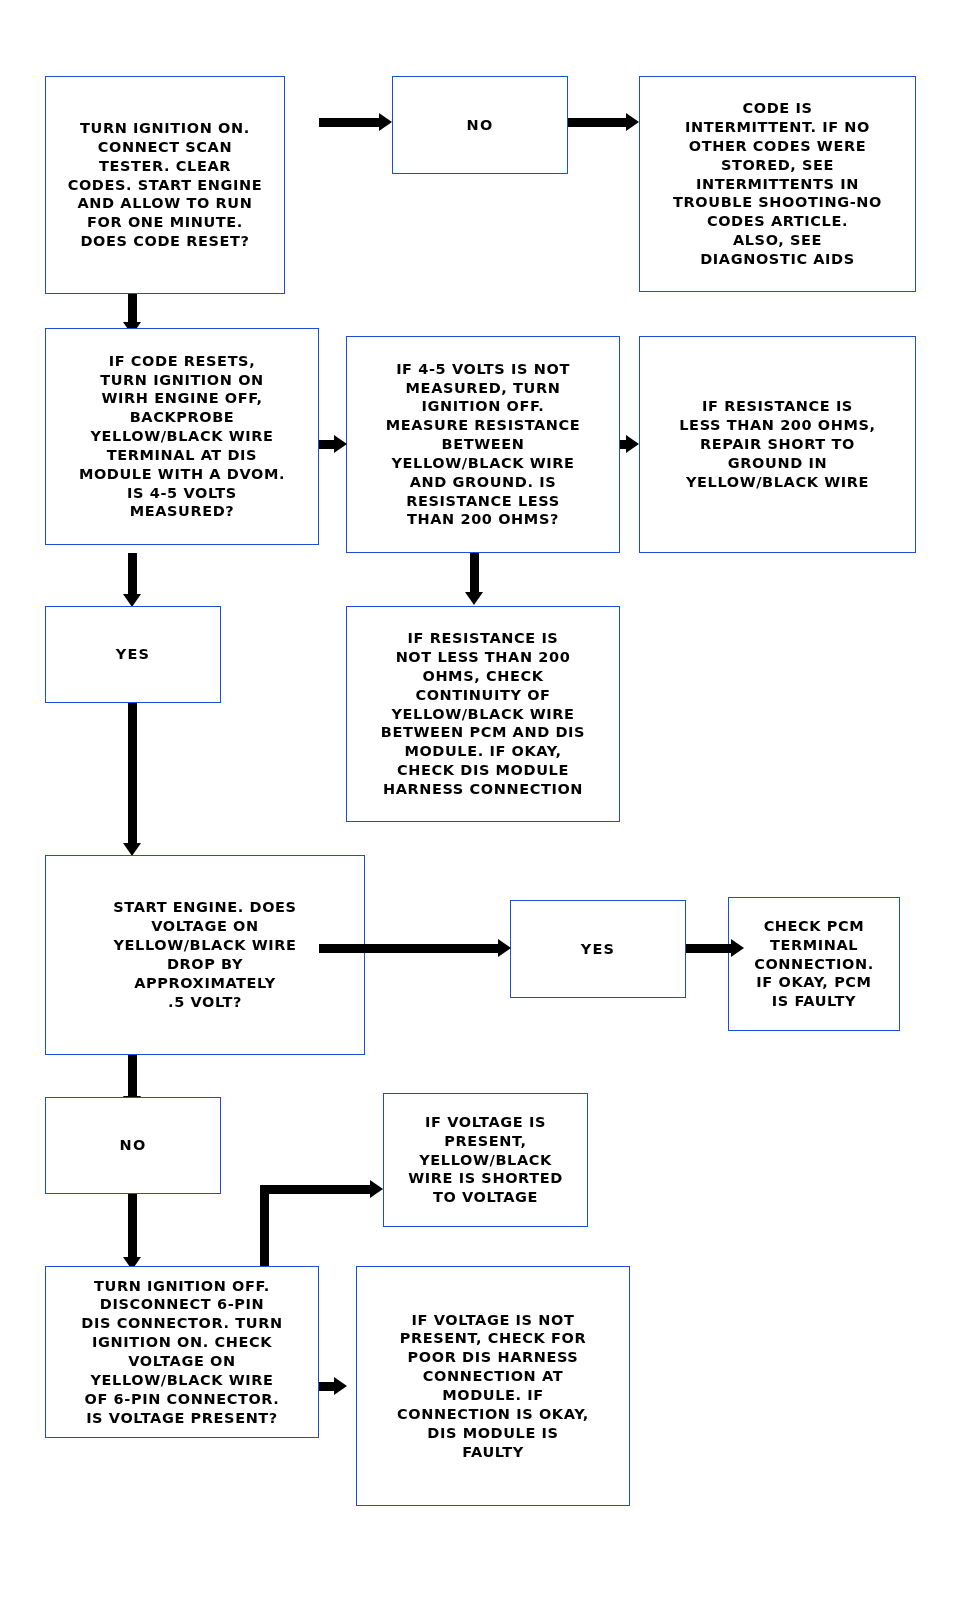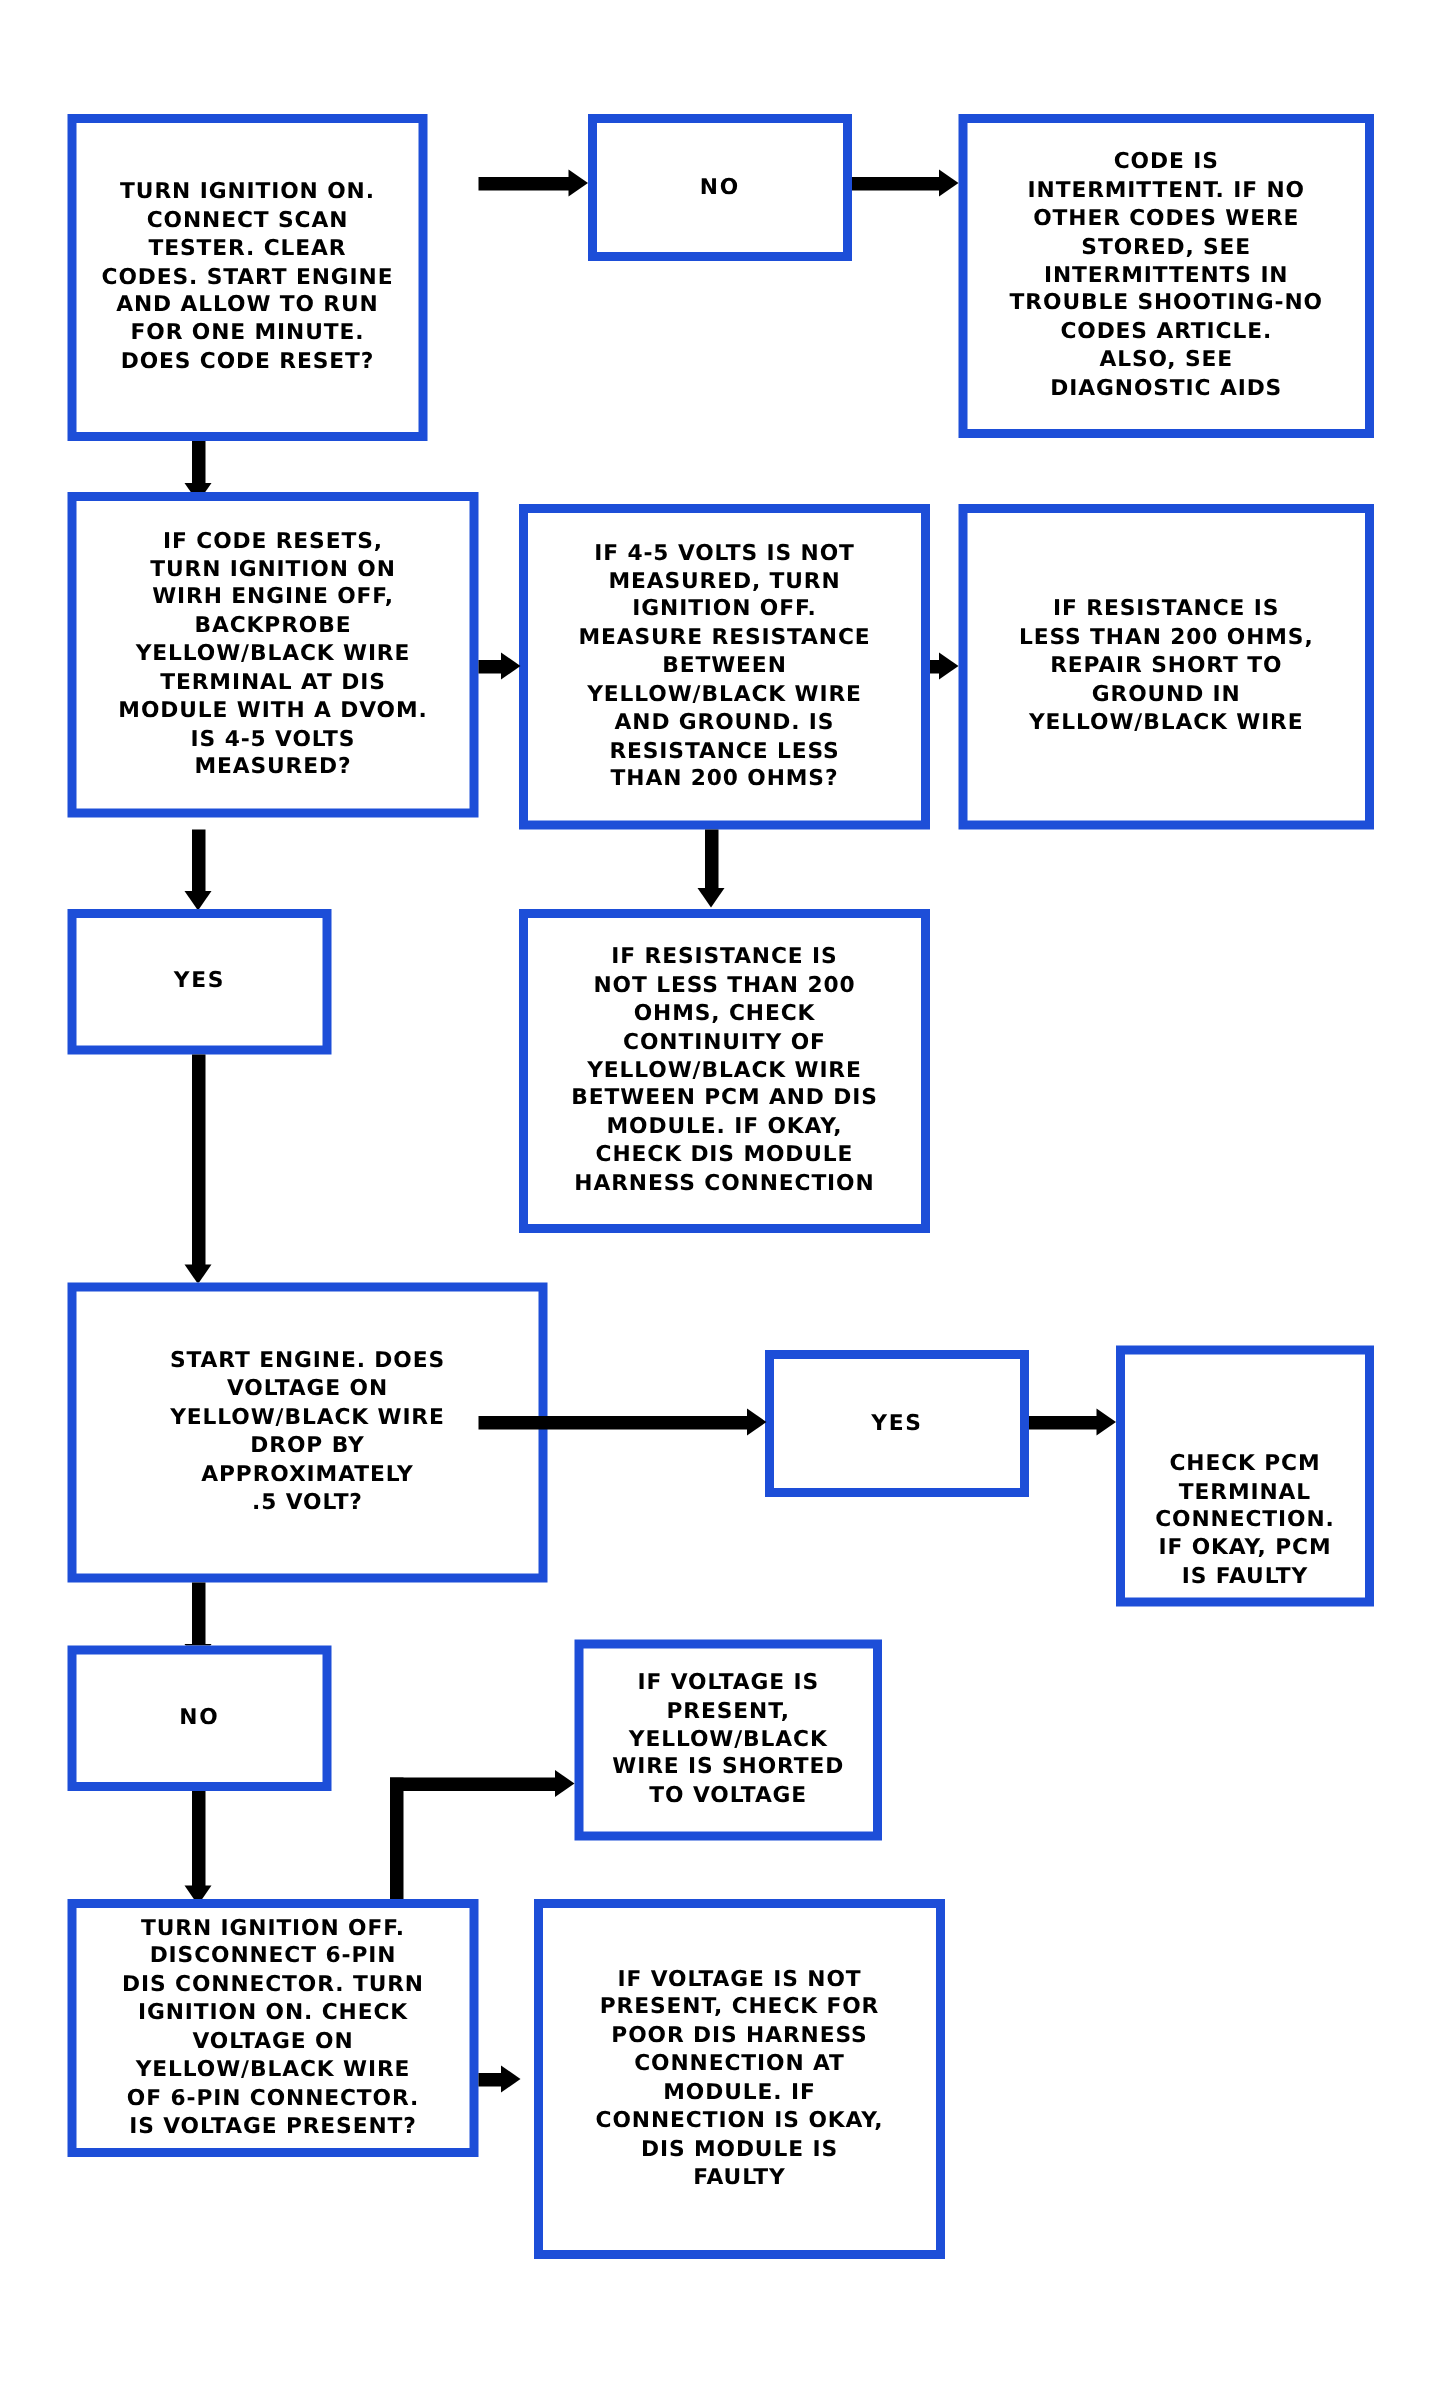--- a/index.html
+++ b/index.html
@@ -14,21 +14,21 @@
   #canvas {
     position: relative;
     width: 955px;
     height: 1599px;
     background: #ffffff;
     overflow: hidden;
   }
   .node {
     position: absolute;
     box-sizing: border-box;
-    border: 6px solid #1d4ed8;
+    border: 1px solid #1d4ed8;
     background: #ffffff;
     display: flex;
     align-items: center;
     justify-content: center;
     text-align: center;
     color: #000000;
     font-family: "DejaVu Sans", sans-serif;
     font-size: 14.5px;
     line-height: 1.30;
     letter-spacing: 0.6px;
@@ -171,21 +171,21 @@
 YELLOW/BLACK WIRE
 DROP BY
 APPROXIMATELY
 .5 VOLT?</span>
   </div>
 
   <div class="node small" style="left:510px; top:900px; width:176px; height:98px;">
     <span>YES</span>
   </div>
 
-  <div class="node" style="left:744px; top:897px; width:172px; height:174px;align-items:flex-end;">
+  <div class="node" style="left:728px; top:897px; width:172px; height:134px;">
     <span>CHECK PCM
 TERMINAL
 CONNECTION.
 IF OKAY, PCM
 IS FAULTY</span>
   </div>
 
   <div class="conn" style="left:319px; top:944px; width:183px; height:9px;"></div>
   <div class="arrow-r" style="left:498px; top:939px;"></div>
 

